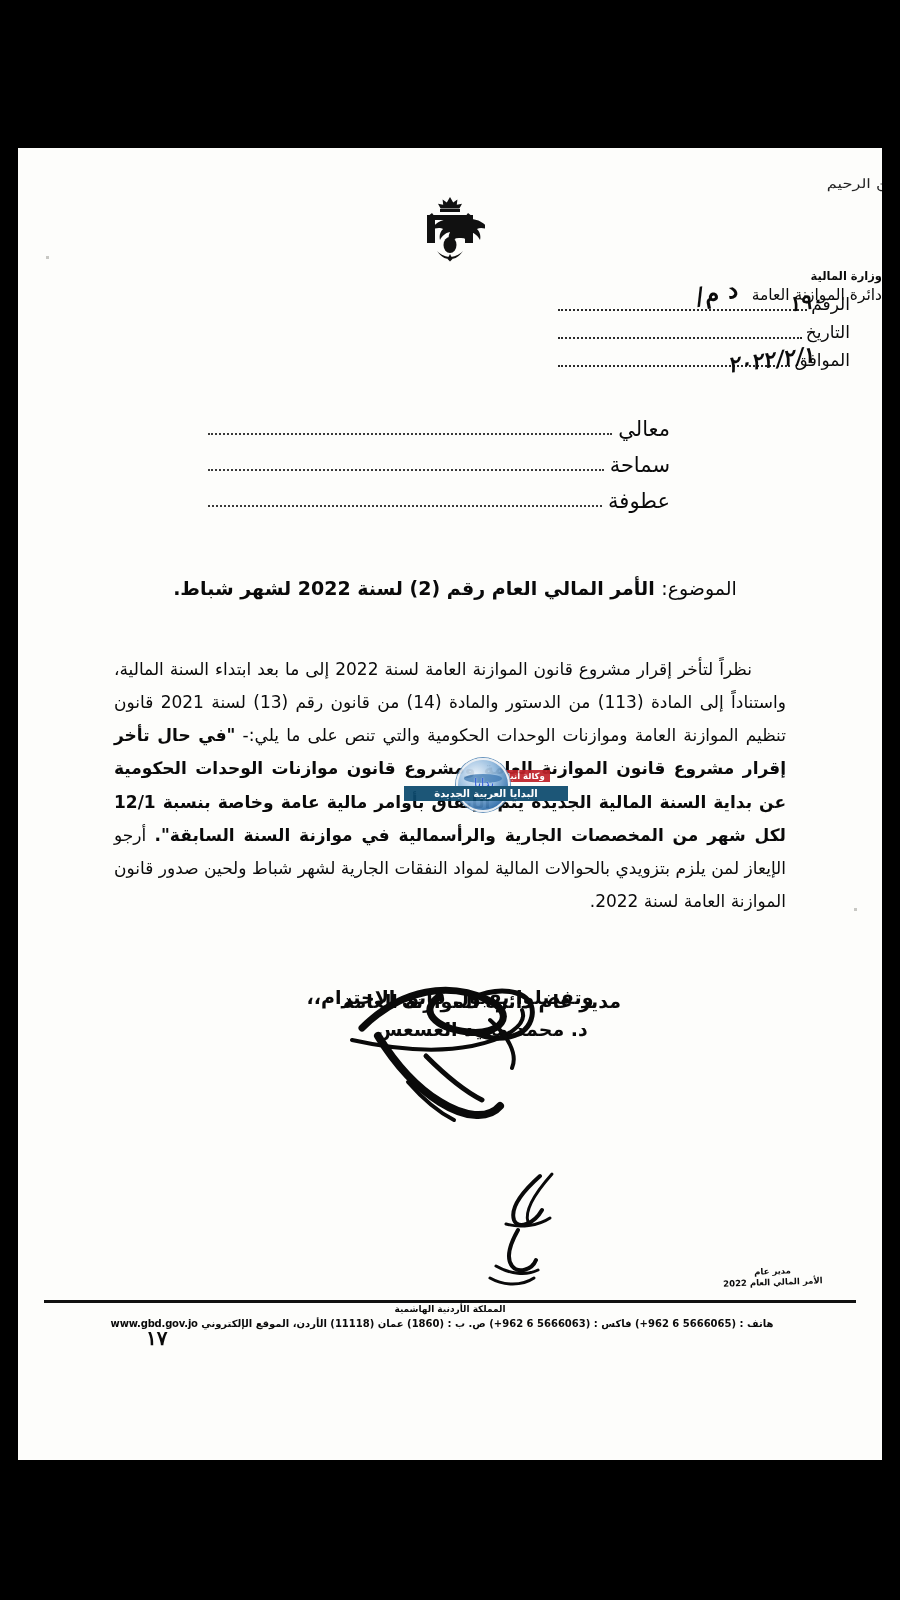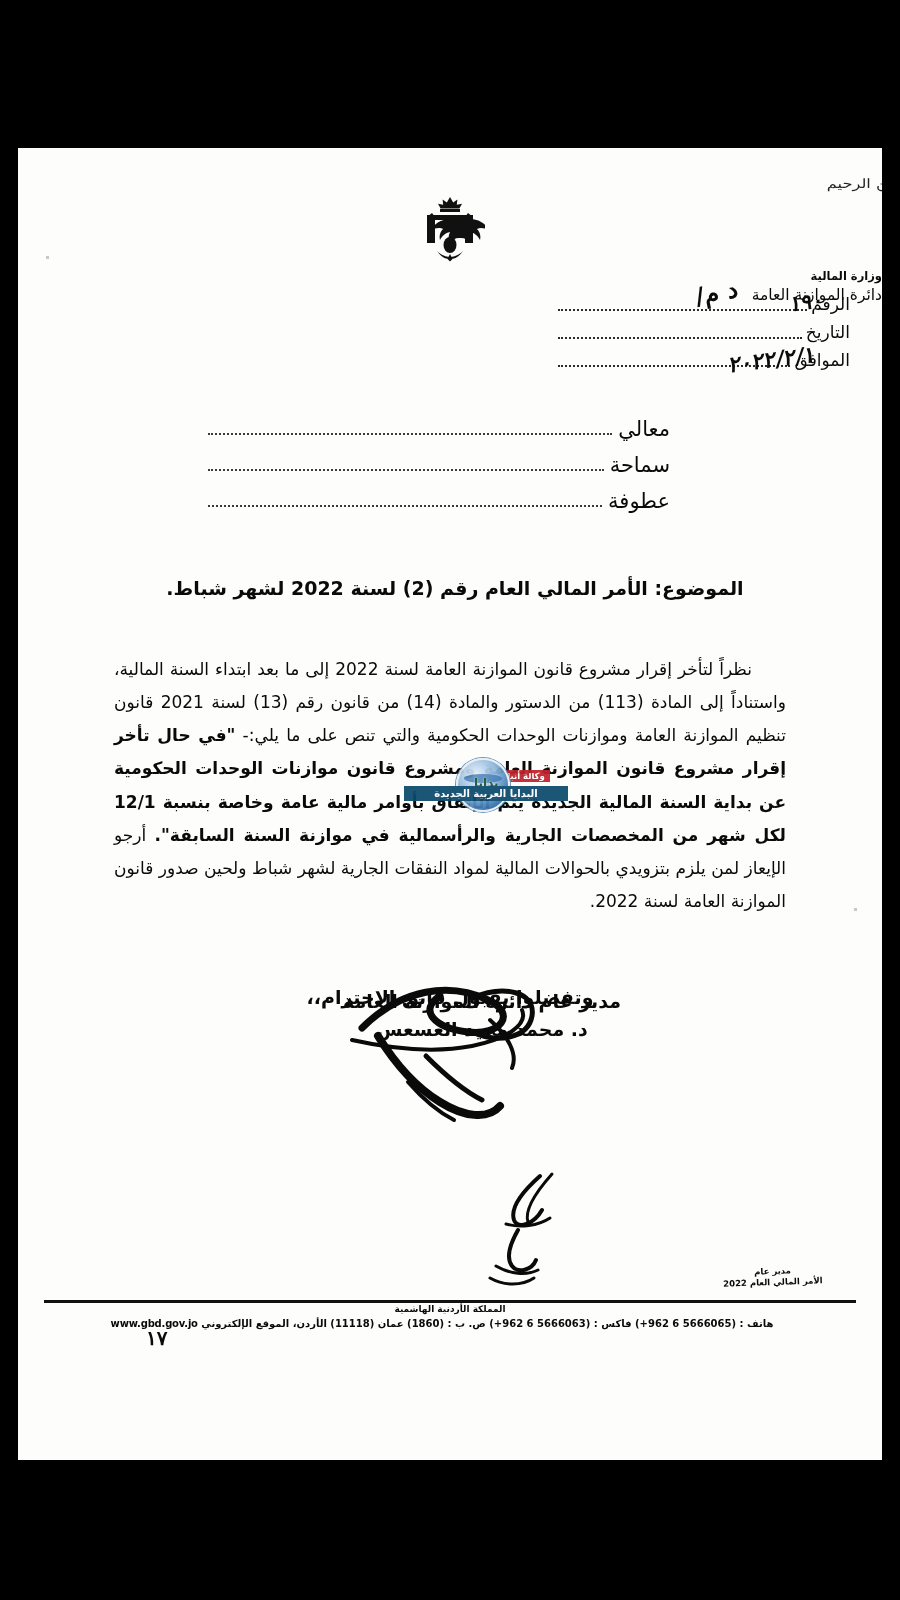--- a/index.html
+++ b/index.html
@@ -157,21 +157,21 @@
     position: absolute;
     top: 425px;
     right: 86px;
     left: 96px;
     font-size: 19px;
     font-weight: 700;
     line-height: 1.65;
     text-align: center;
     letter-spacing: -.2px;
   }
-  .subject .sub-label { font-weight: 700; }
+  .subject .sub-label { font-weight: 400; }
 
   
   .body {
     position: absolute;
     top: 505px;
     right: 96px;
     left: 96px;
     font-size: 17px;
     line-height: 1.95;
     text-align: justify;
@@ -244,22 +244,22 @@
     width: 26px; height: 14px;
     background: #24608f;
     border-radius: 50% 50% 40% 60%;
     opacity: .7;
   }
   .wm-name {
     position: absolute;
     left: 74px;
     top: 20px;
     font-size: 12px;
-    font-weight: 700;
-    color: #14532d;
+    font-weight: 400;
+    color: #1d4ed8;
     white-space: nowrap;
     text-shadow: 0 0 2px rgba(255,255,255,.9);
   }
 
   
   .closing {
     position: absolute;
     top: 790px;
     right: 0;
     left: 0;

